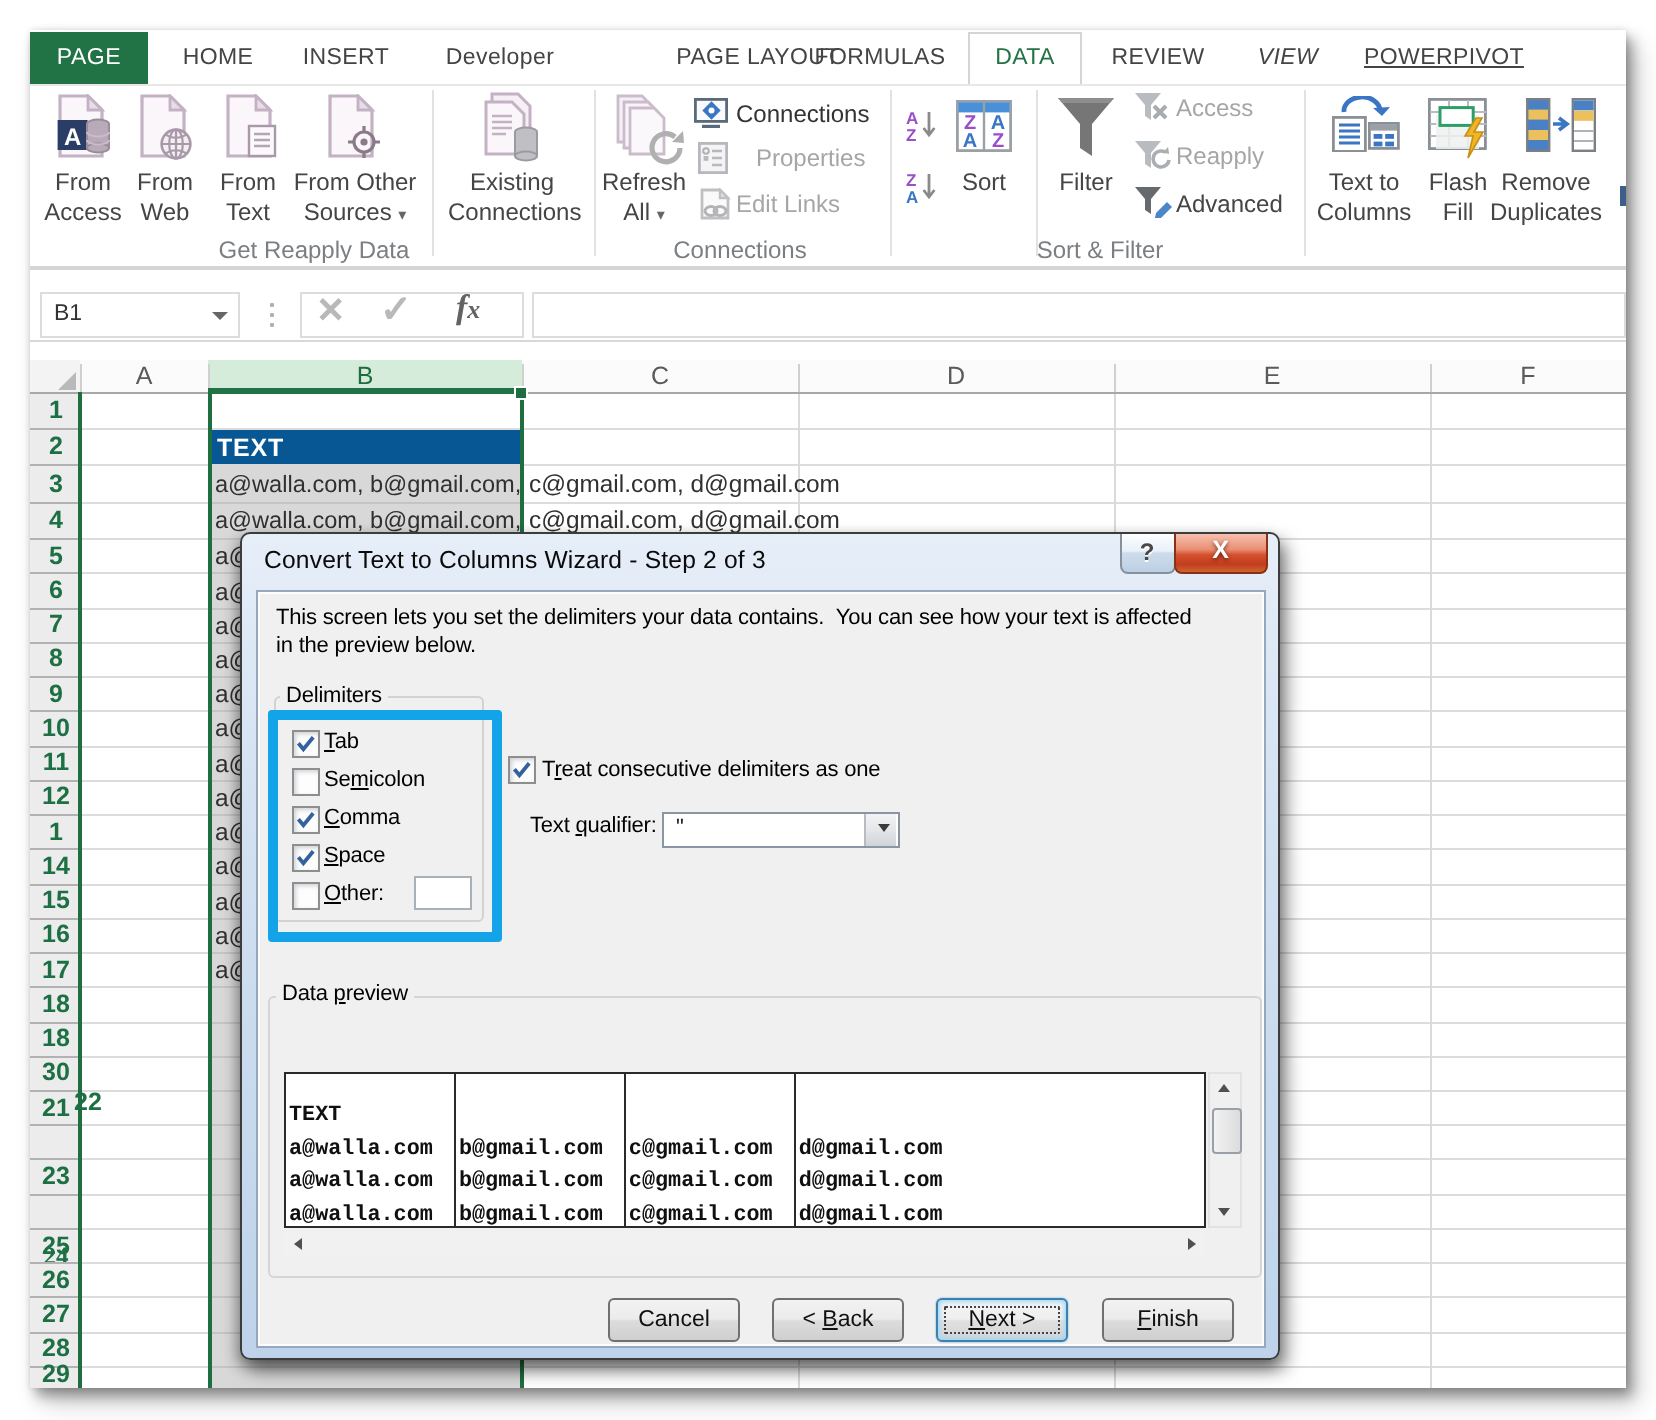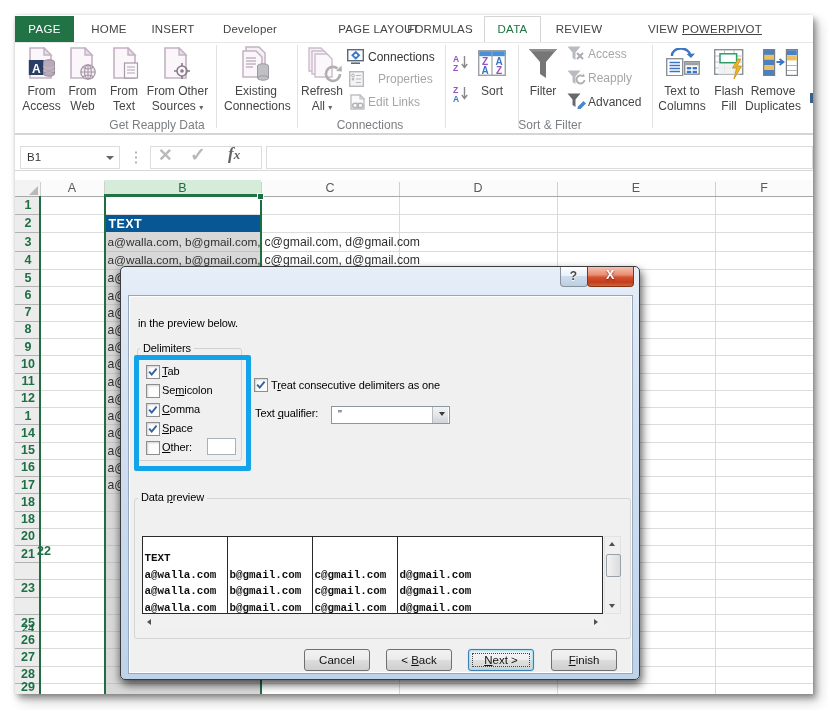--- a/index.html
+++ b/index.html
@@ -28,21 +28,21 @@
 <div class="a" style="left:15px;top:15px;width:798px;height:679px;background:#fff;box-shadow:3px 4px 6px rgba(0,0,0,.35),6px 8px 12px rgba(0,0,0,.18),0 0 3px rgba(0,0,0,.12);"></div>
 
 <div class="a" style="left:15px;top:16px;width:59px;height:26px;background:#217346;color:#fff;font-size:11.5px;text-align:center;line-height:26px;letter-spacing:.3px;">PAGE</div>
 <div class="tab" style="left:83px;width:52px;">HOME</div>
 <div class="tab" style="left:147px;width:52px;">INSERT</div>
 <div class="tab" style="left:219px;width:62px;">Developer</div>
 <div class="tab" style="left:305px;width:90px;margin-left:29px;">PAGE LAYOUT</div>
 <div class="tab" style="left:403px;width:74px;">FORMULAS</div>
 <div class="a" style="left:484px;top:16px;width:57px;height:26px;background:#fff;border:1px solid #d5d5d5;border-bottom:none;box-sizing:border-box;color:#217346;font-size:11.5px;text-align:center;line-height:25px;letter-spacing:.2px;">DATA</div>
 <div class="tab" style="left:551px;width:56px;">REVIEW</div>
-<div class="tab" style="left:639px;width:48px;">VIEW</div>
+<div class="tab" style="left:620px;width:48px;font-style:italic;">VIEW</div>
 <div class="tab" style="left:678px;width:88px;text-decoration:underline;">POWERPIVOT</div>
 
 <div class="a" style="left:15px;top:41.5px;width:798px;height:1px;background:#e7e7e7;"></div>
 <div class="a" style="left:15px;top:133px;width:798px;height:1.5px;background:#d5d5d5;"></div>
 <div class="sep" style="left:216px;"></div>
 <div class="sep" style="left:297px;"></div>
 <div class="sep" style="left:445px;"></div>
 <div class="sep" style="left:518px;"></div>
 <div class="sep" style="left:652px;"></div>
 <div class="glbl" style="left:97px;width:120px;">Get Reapply Data</div>
@@ -294,21 +294,21 @@
 <div class="rl" style="top:296.0px;"></div>
 <div class="rowh" style="top:297.6px;">17</div>
 <div class="hl" style="left:25.0px;top:313.2px;"></div>
 <div class="rl" style="top:313.2px;"></div>
 <div class="rowh" style="top:314.8px;">18</div>
 <div class="hl" style="left:25.0px;top:330.5px;"></div>
 <div class="rl" style="top:330.5px;"></div>
 <div class="rowh" style="top:332.1px;">18</div>
 <div class="hl" style="left:25.0px;top:347.7px;"></div>
 <div class="rl" style="top:347.7px;"></div>
-<div class="rowh" style="top:349.3px;">20</div>
+<div class="rowh" style="top:349.3px;">30</div>
 <div class="hl" style="left:25.0px;top:364.9px;"></div>
 <div class="rl" style="top:364.9px;"></div>
 <div class="rowh" style="top:366.6px;">21</div>
 <div class="hl" style="left:25.0px;top:382.2px;"></div>
 <div class="rl" style="top:382.2px;"></div>
 <div class="rowh" style="top:364px;margin-left:16px;">22</div>
 <div class="hl" style="left:25.0px;top:399.4px;"></div>
 <div class="rl" style="top:399.4px;"></div>
 <div class="rowh" style="top:401.0px;">23</div>
 <div class="hl" style="left:25.0px;top:416.7px;"></div>
@@ -379,23 +379,25 @@
 <div class="celltxt" style="top:280.9px;">a@walla.com, b@gmail.com, c@gmail.com, d@gmail.com</div>
 <div class="celltxt" style="top:298.1px;">a@walla.com, b@gmail.com, c@gmail.com, d@gmail.com</div>
 <div class="a" style="left:88.5px;top:15.5px;width:2px;height:498.5px;background:#1e6e42;"></div>
 <div class="a" style="left:244.5px;top:15.5px;width:2px;height:498.5px;background:#1e6e42;"></div>
 <div class="a" style="left:89.0px;top:14px;width:157px;height:2.5px;background:#217346;"></div>
 <div class="a" style="left:23.5px;top:15.5px;width:2px;height:498.5px;background:#1e6e42;"></div>
 <div class="a" style="left:242.0px;top:12.5px;width:5px;height:5px;background:#1e6e42;border:1px solid #fff;box-sizing:content-box;"></div>
 </div>
 
 <div class="a" style="left:120px;top:265.5px;width:520px;height:414.5px;background:linear-gradient(#e6eef8,#d4e2f2 30%,#bed3ea);border:1px solid #3c3c3c;border-radius:5px;box-shadow:3px 5px 9px rgba(0,0,0,.5),-2px 3px 7px rgba(0,0,0,.28);box-sizing:border-box;z-index:50;">
+<div class="a" style="left:11px;top:6.5px;font-size:12.3px;color:#0a0a0a;letter-spacing:.1px;">Convert Text to Columns Wizard - Step 2 of 3</div>
 <div class="a" style="left:438.5px;top:0.5px;width:26px;height:19px;background:linear-gradient(#fdfeff,#e8f0f8 45%,#cddcec 50%,#bcd0e4);border:1px solid #87919b;border-top:none;border-radius:0 0 4px 4px;text-align:center;line-height:18px;font-size:12px;font-weight:bold;color:#484848;text-shadow:0 1px 0 #fff;">?</div>
 <div class="a" style="left:465.5px;top:0.5px;width:45.5px;height:19px;background:linear-gradient(#f6c0ae,#ea9075 40%,#d4502e 55%,#c23d1d 80%,#cc6633);border:1px solid #8a3016;border-top:none;border-radius:0 0 4px 4px;text-align:center;line-height:17px;font-size:12.5px;font-weight:bold;color:#fff;text-shadow:0 1px 2px rgba(60,10,0,.7);">X</div>
 <div class="a" style="left:7px;top:28px;width:504.5px;height:379.5px;background:#f0f0f0;border:1px solid #98a8bc;box-shadow:inset 0 0 0 1px rgba(255,255,255,.85);box-sizing:border-box;"></div>
+<div class="a dtxt" style="left:17.0px;top:36.0px;white-space:pre;">This screen lets you set the delimiters your data contains.  You can see how your text is affected</div>
 <div class="a dtxt" style="left:17.0px;top:50.0px;">in the preview below.</div>
 <div class="a" style="left:16.0px;top:81.0px;width:105px;height:113.5px;border:1px solid #d2d2d2;border-radius:3px;box-sizing:border-box;"></div>
 <div class="a dtxt" style="left:19.0px;top:75.0px;background:#f0f0f0;padding:0 3px;">Delimiters</div>
 <div class="cb" style="left:24.5px;top:98.0px;">
       <svg width="12" height="12" viewBox="0 0 12 12" style="position:absolute;left:0;top:0;">
         <path d="M2.2 5.6 L4.7 8.6 L9.6 2.6" stroke="#33629e" stroke-width="1.9" fill="none"></path>
       </svg>
     </div>
 <div class="a dtxt" style="left:41.0px;top:98.5px;"><u>T</u>ab</div>
 <div class="cb" style="left:24.5px;top:117.2px;"></div>
@@ -414,21 +416,21 @@
 <div class="a dtxt" style="left:41.0px;top:155.7px;"><u>S</u>pace</div>
 <div class="cb" style="left:24.5px;top:174.4px;"></div>
 <div class="a dtxt" style="left:41.0px;top:174.9px;"><u>O</u>ther:</div>
 <div class="a" style="left:85.5px;top:171.0px;width:29px;height:17px;background:#fff;border:1px solid #a8b0b8;box-sizing:border-box;"></div>
 <div class="cb" style="left:133.0px;top:111.8px;">
       <svg width="12" height="12" viewBox="0 0 12 12" style="position:absolute;left:0;top:0;">
         <path d="M2.2 5.6 L4.7 8.6 L9.6 2.6" stroke="#33629e" stroke-width="1.9" fill="none"></path>
       </svg>
     </div>
 <div class="a dtxt" style="left:150.0px;top:112.3px;">T<u>r</u>eat consecutive delimiters as one</div>
-<div class="a dtxt" style="left:134.0px;top:140.5px;text-align:center;">Text <u>q</u>ualifier:</div>
+<div class="a dtxt" style="left:144px;top:140.5px;text-align:center;">Text <u>q</u>ualifier:</div>
 <div class="a" style="left:210.0px;top:139.0px;width:118.5px;height:18.5px;background:#fff;border:1px solid #8a96a4;box-sizing:border-box;">
       <span style="position:absolute;left:6px;top:1px;font-size:11px;color:#222;">"</span>
       <span style="position:absolute;right:0.5px;top:0.5px;width:15px;height:15.5px;background:linear-gradient(#f2f3f4,#e4e6e8 50%,#d0d4d8);border-left:1px solid #b8bcc2;"></span>
       <span style="position:absolute;right:4px;top:5px;width:0;height:0;border-left:3.5px solid transparent;border-right:3.5px solid transparent;border-top:4px solid #3a3a3a;"></span>
     </div>
 <div class="a" style="left:13.0px;top:231.0px;width:497px;height:141px;border:1px solid #d5d5d5;border-radius:3px;box-sizing:border-box;"></div>
 <div class="a dtxt" style="left:17.0px;top:224.0px;background:#f0f0f0;padding:0 3px;">Data <u>p</u>review</div>
 <div class="a" style="left:21.0px;top:269.5px;width:460.5px;height:77.5px;background:#fff;border:1px solid #2a2a2a;box-sizing:border-box;overflow:hidden;">
 <span style="position:absolute;left:83.5px;top:0;width:1px;height:77.5px;background:#2a2a2a;"></span>
 <span style="position:absolute;left:168.5px;top:0;width:1px;height:77.5px;background:#2a2a2a;"></span>

